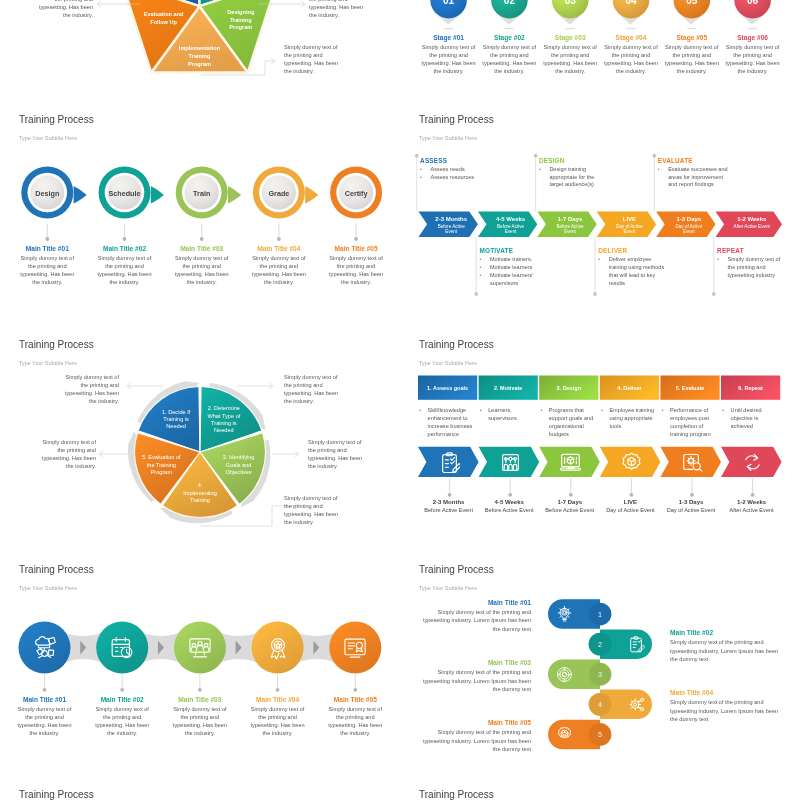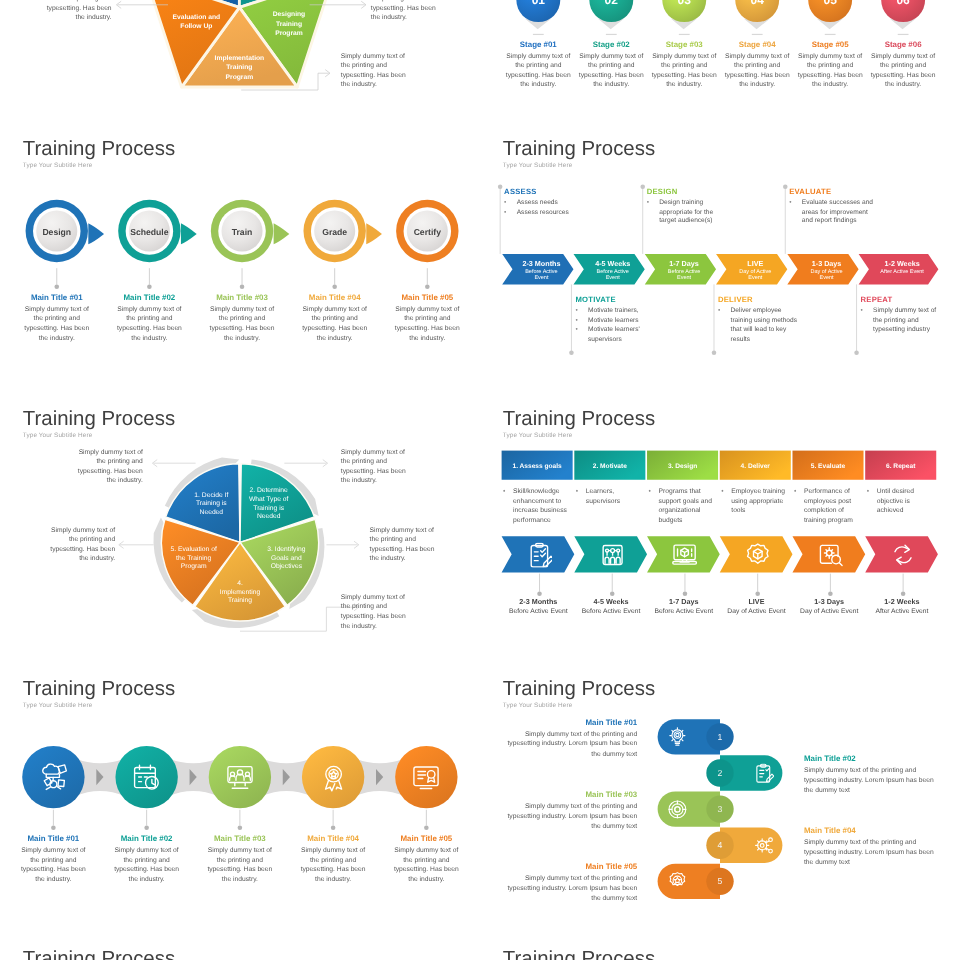--- a/index.html
+++ b/index.html
@@ -1,19 +1,19 @@
 <!DOCTYPE html>
 <html><head>
 <meta charset="utf-8">
 <style>
   html,body{margin:0;padding:0;background:#fff;}
   body{width:800px;height:800px;overflow:hidden;font-family:"Liberation Sans",sans-serif;color:#404040;-webkit-font-smoothing:antialiased;}
   .page{position:relative;width:800px;height:800px;background:#fff;overflow:hidden;}
   .slide{position:absolute;width:400px;height:225px;overflow:hidden;background:#fff;}
-  .s-title{position:absolute;left:19px;top:9px;font-size:17px;color:#404040;letter-spacing:0px;}
+  .s-title{position:absolute;left:19px;top:9px;font-size:10px;color:#404040;letter-spacing:0px;}
   .s-sub{position:absolute;left:19px;top:29.5px;font-size:5.3px;color:#a4a4a4;letter-spacing:.1px;}
   .body-txt{font-size:5.6px;line-height:8px;color:#585858;text-align:center;}
   .mt{font-size:6.6px;font-weight:bold;text-align:center;margin-bottom:2px;}
   .lay{position:absolute;left:0;top:0;}
   .col3{position:absolute;width:58px;}
   .cal4{position:absolute;}
   .cal4-t{font-size:6.4px;font-weight:bold;letter-spacing:.2px;margin-bottom:2.4px;}
   .cal4-b{font-size:5.5px;line-height:7.8px;color:#565656;position:relative;padding-left:10.5px;}
   .cal4-b .bul{position:absolute;left:0;top:0;color:#888;}
   .cal5{position:absolute;font-size:5.6px;line-height:8px;color:#585858;}

